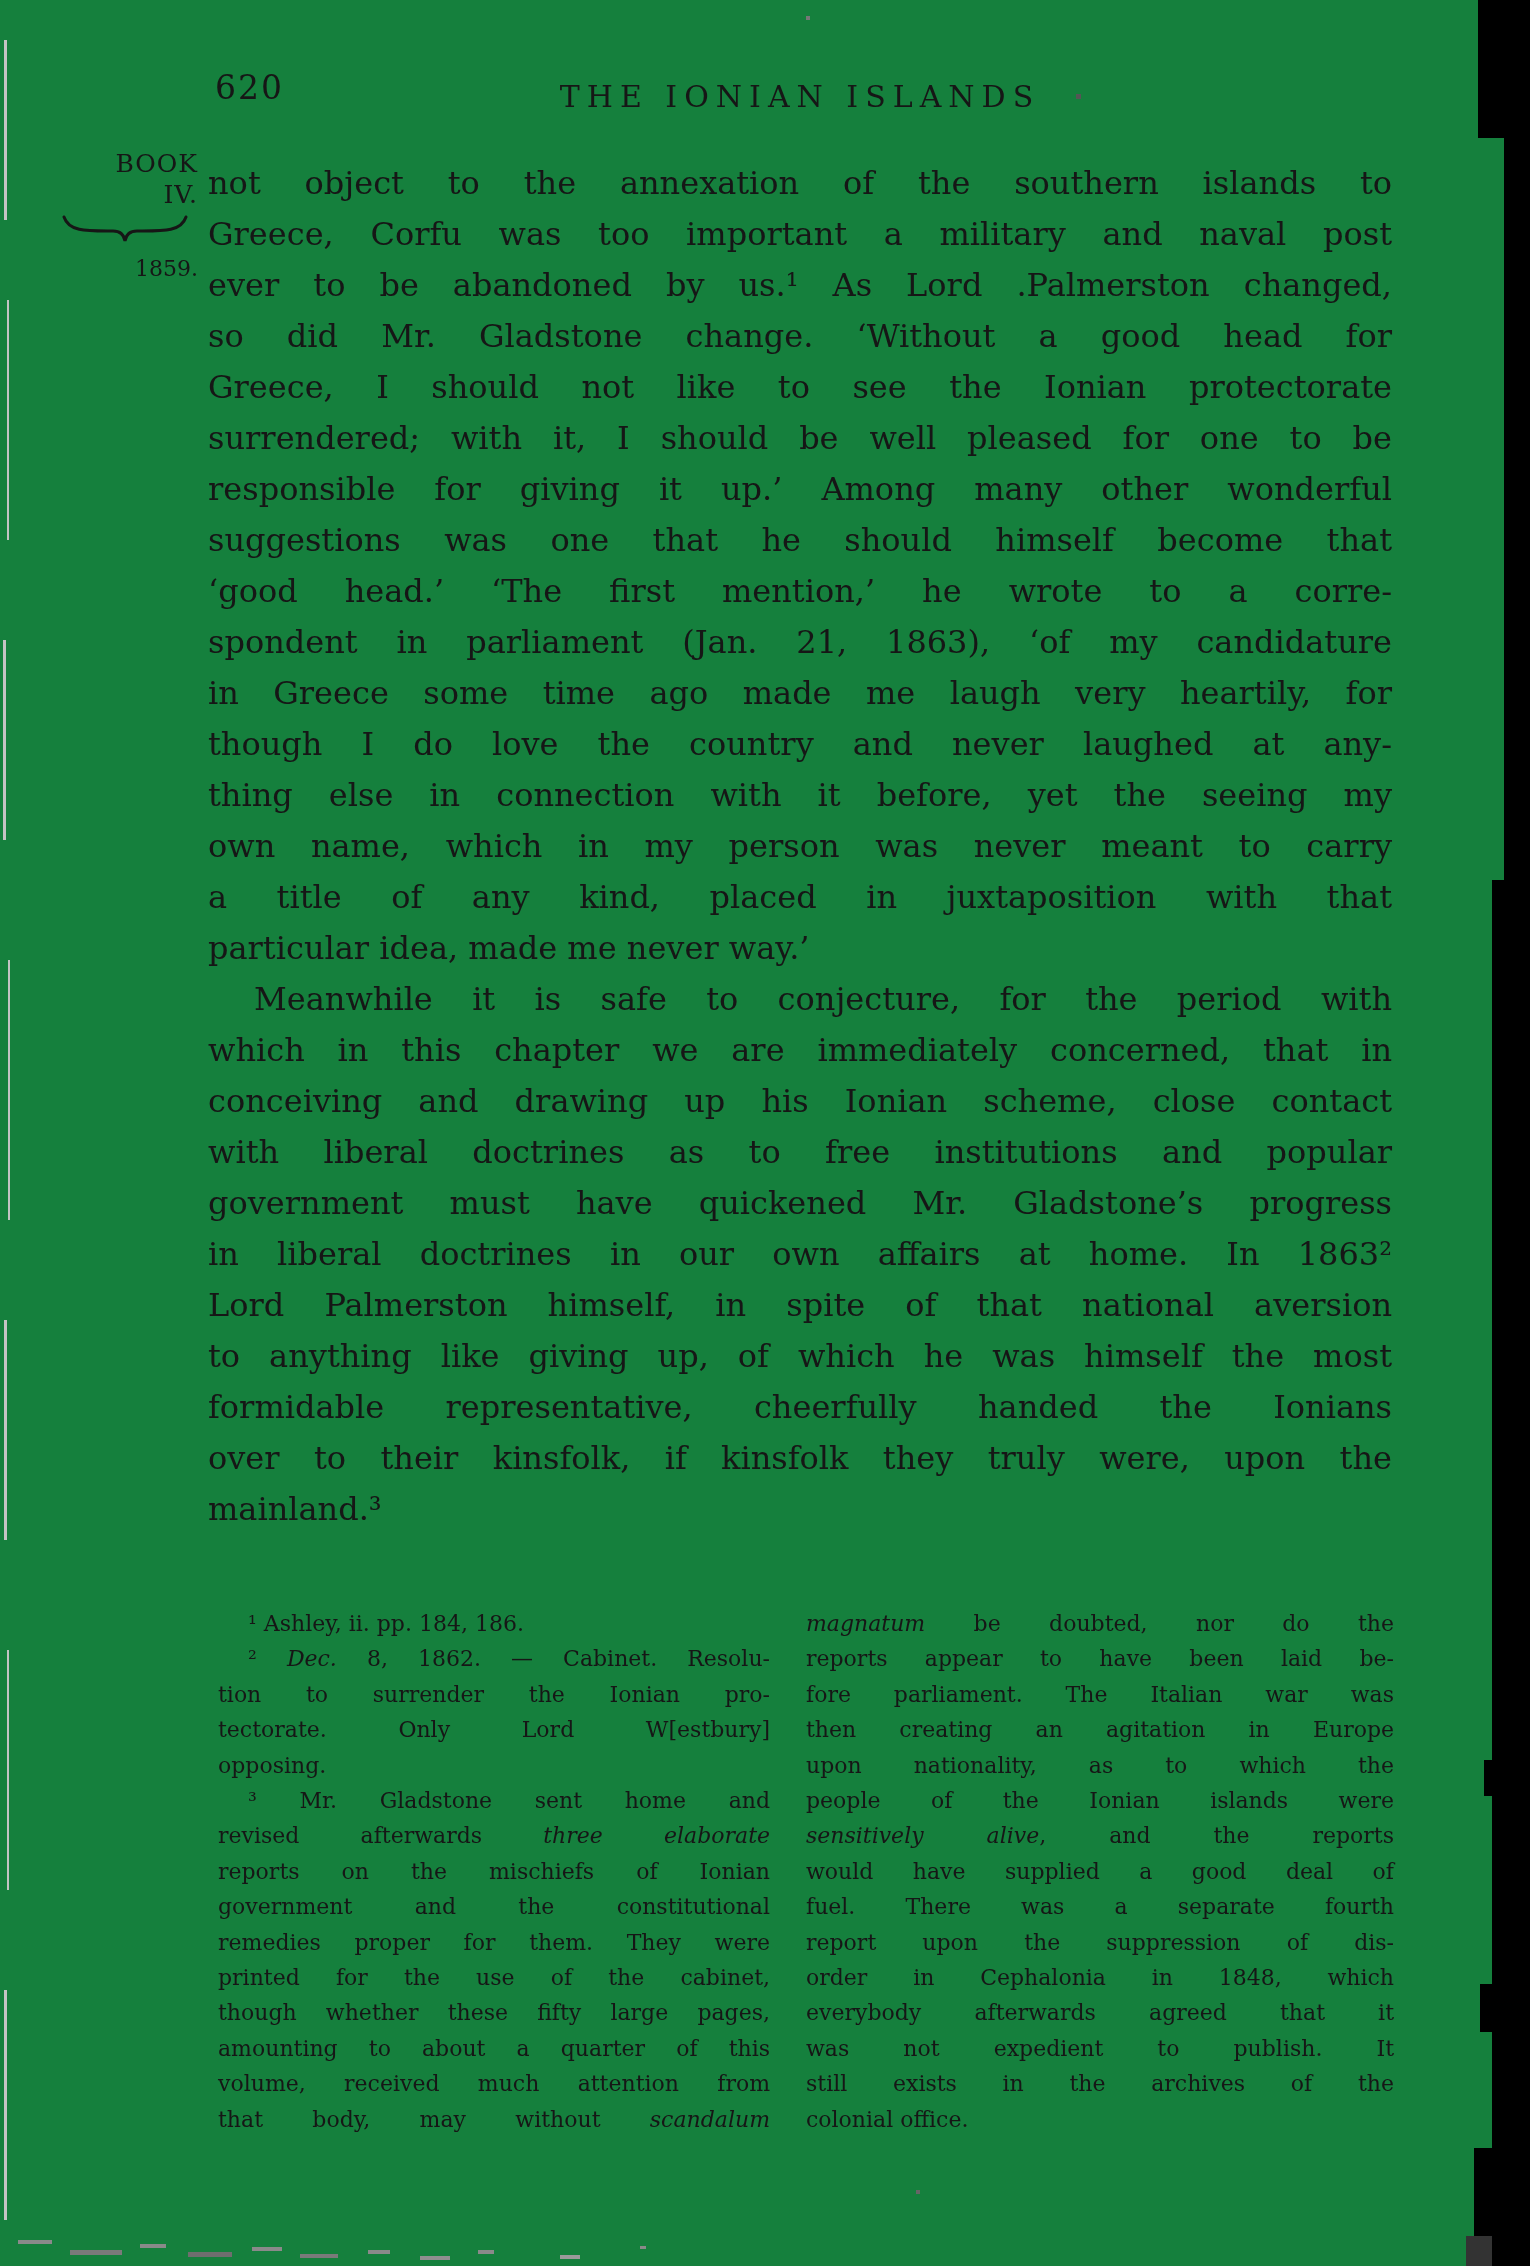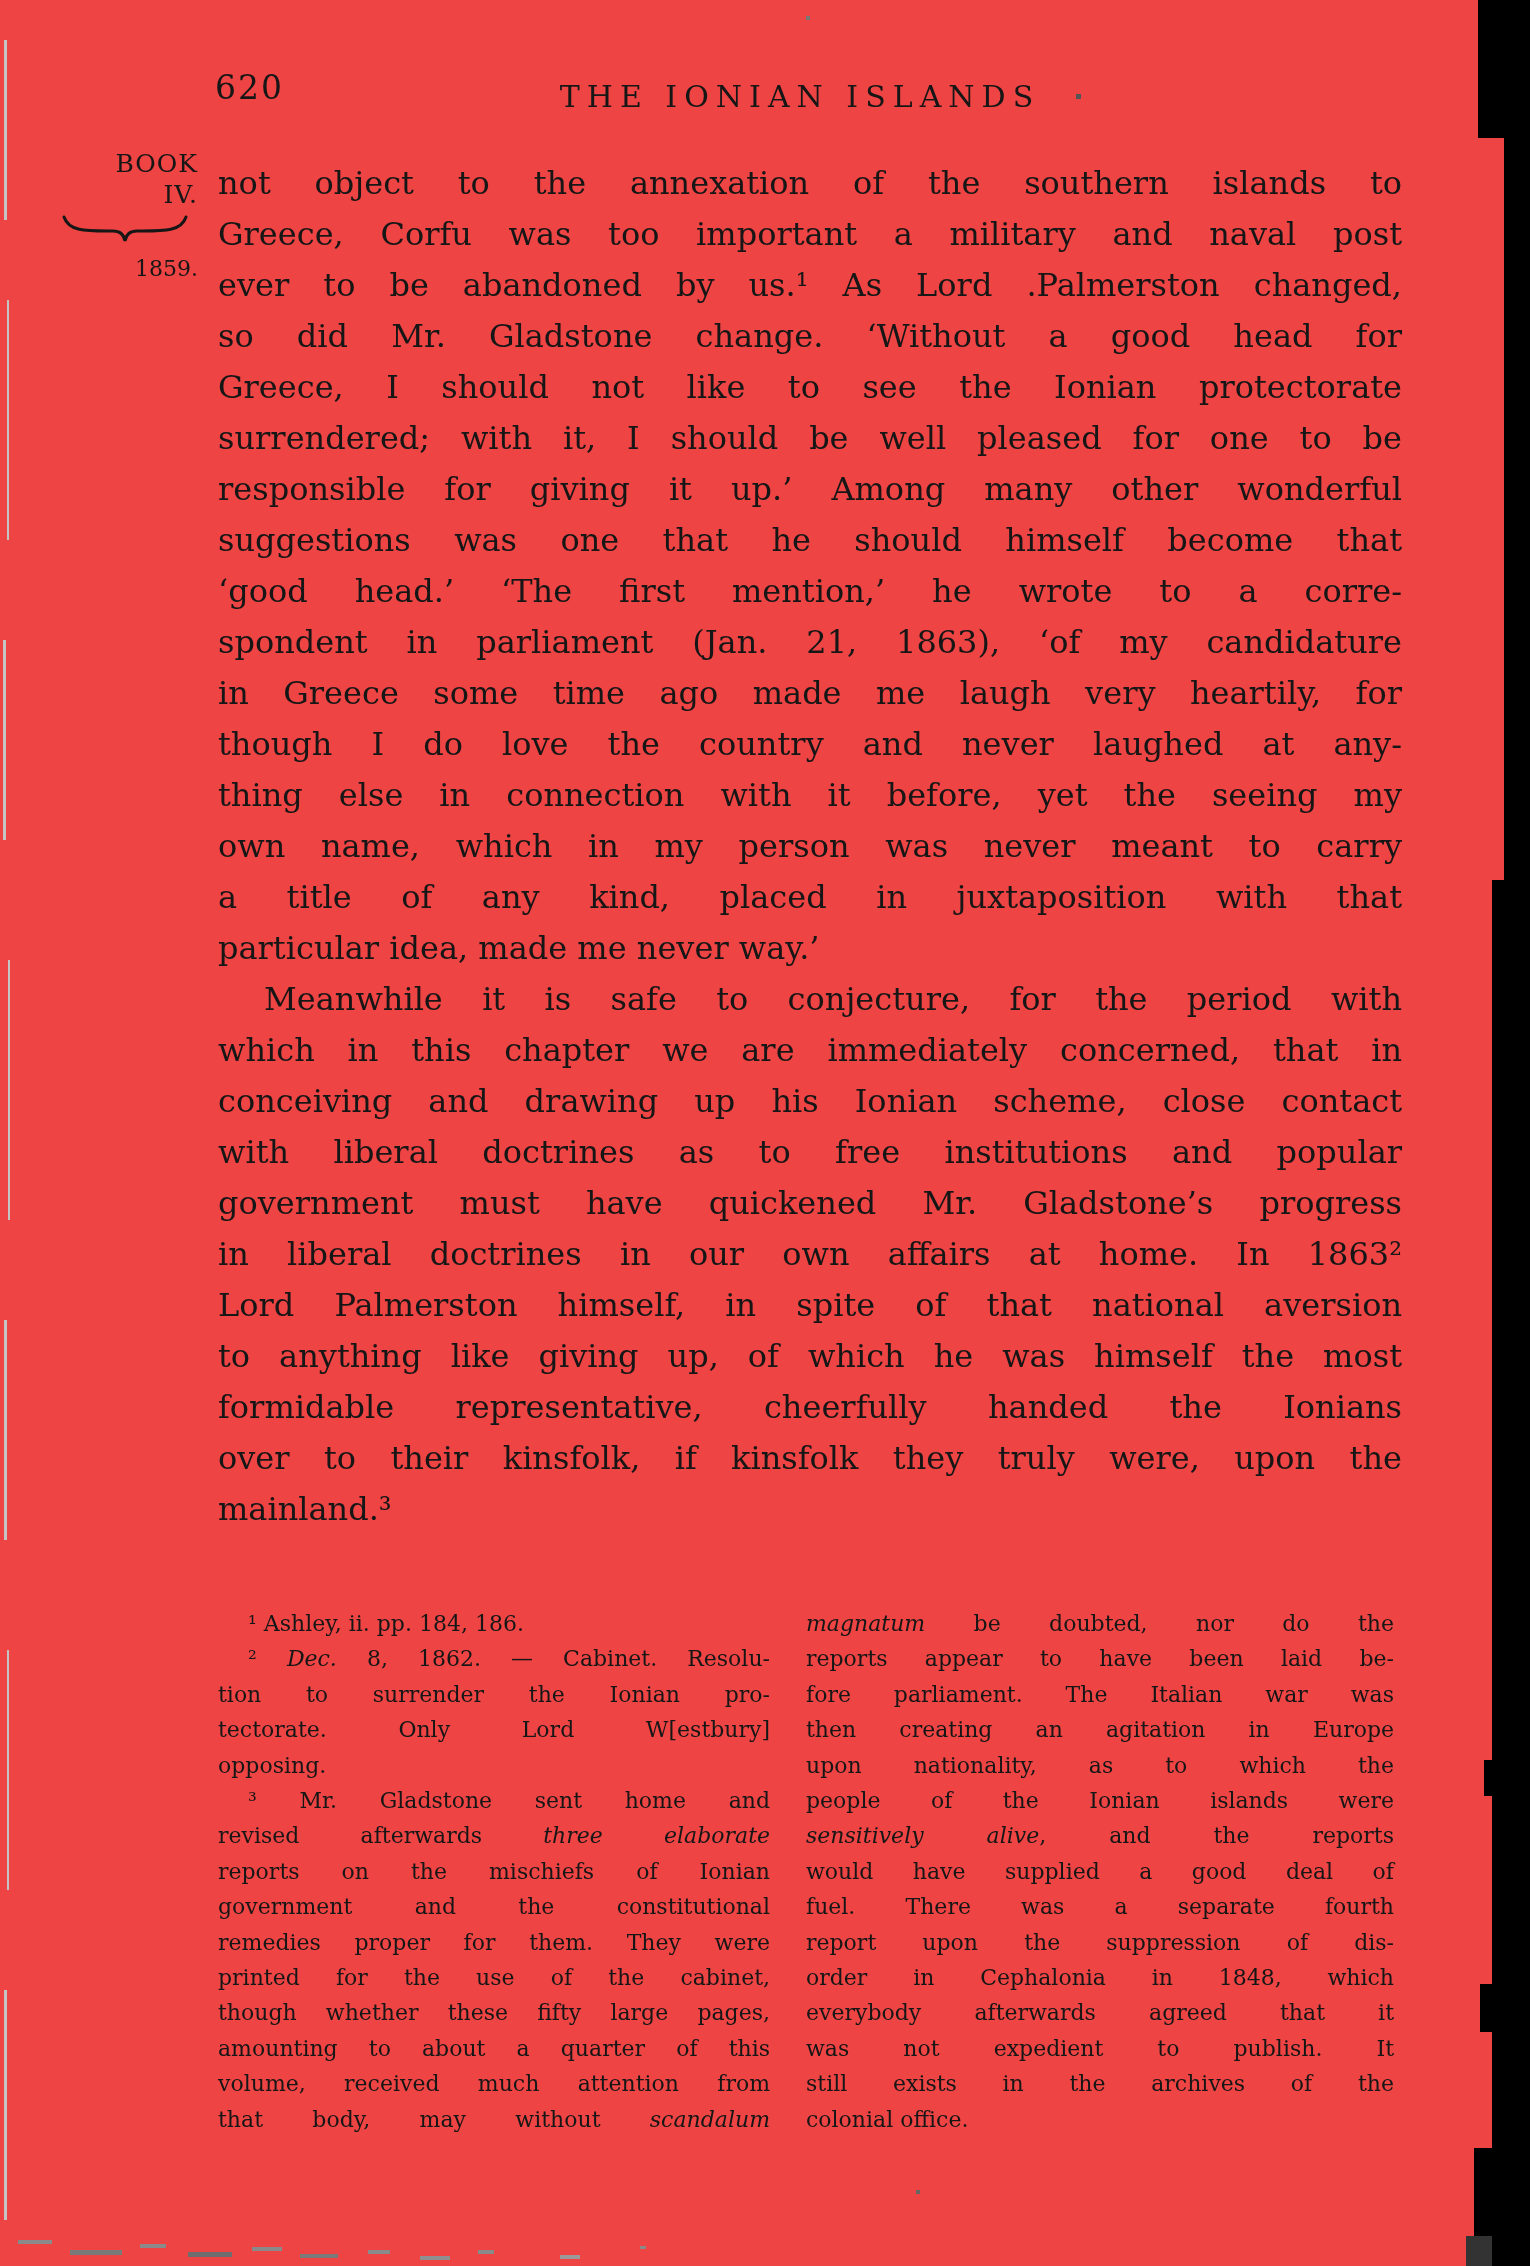--- a/index.html
+++ b/index.html
@@ -1,34 +1,34 @@
 <!DOCTYPE html>
 <html><head>
 <meta charset="utf-8">
 <style>
   html,body{margin:0;padding:0;background:#e8e8e6;}
   #page{
     position:relative;
     width:1530px;height:2266px;
-    background:#ef4444;
+    background:#15803d;
     font-family:"DejaVu Serif","Liberation Serif",serif;
     color:#161616;
     overflow:hidden;
   }
   
   #page-number{position:absolute;left:215px;top:68px;font-size:33px;letter-spacing:2px;}
   #running-title{position:absolute;left:400px;top:72px;width:800px;text-align:center;
     font-size:30px;letter-spacing:7px;white-space:nowrap;margin-top:7px;}
   
   #margin-note{position:absolute;left:52px;top:148px;width:146px;text-align:right;}
   #margin-book{font-size:25px;line-height:31px;letter-spacing:1px;}
   #margin-brace{margin:2px auto 0 auto;display:block;}
   #margin-year{margin-top:10px;font-size:22px;}
   
-  #body-text{position:absolute;left:218px;top:158px;width:1184px;
+  #body-text{position:absolute;left:208px;top:158px;width:1184px;
     font-size:32px;line-height:51px;}
   
   .fncol{position:absolute;top:1606px;font-size:22px;line-height:35.4px;}
   #footnote-left{left:218px;width:552px;}
   #footnote-right{left:806px;width:588px;}
   
   .tline{text-align:justify;text-align-last:justify;white-space:normal;}
   .tline.nj{text-align-last:left;}
   #body-text .ind{text-indent:46px;}
   .fncol .ind{text-indent:30px;}

